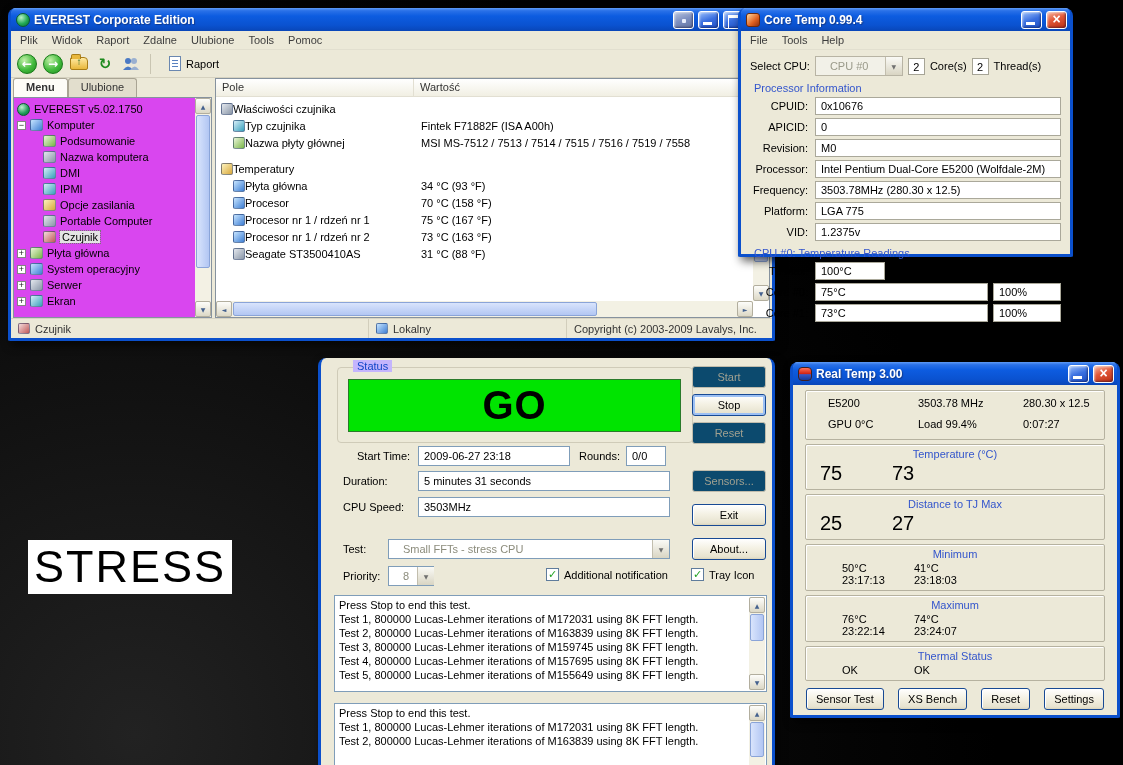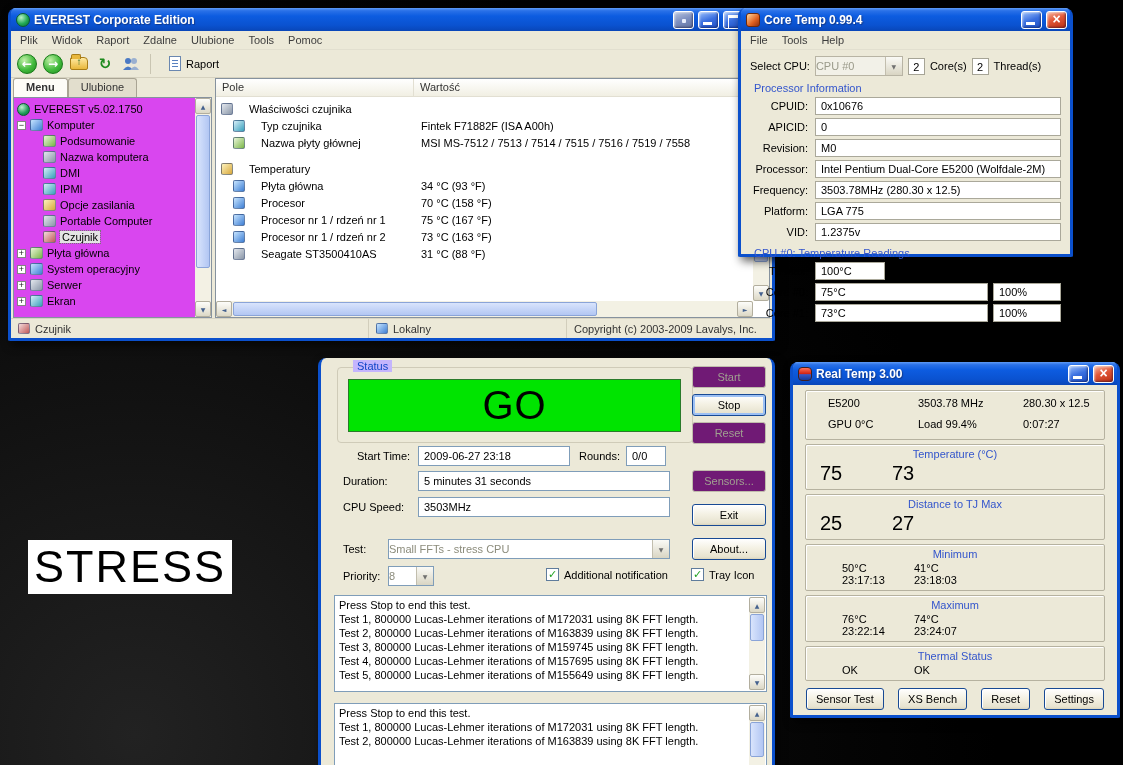--- a/index.html
+++ b/index.html
@@ -23,21 +23,21 @@
   .tbtn.dim{background:linear-gradient(160deg,#b7c3de 0%,#7d8fc0 50%,#64749f 100%)}
   .g-min::after{content:"";position:absolute;left:4px;bottom:3px;width:9px;height:3px;background:#fff}
   .g-max::after{content:"";position:absolute;left:4px;top:3px;width:11px;height:10px;border:1px solid #fff;border-top-width:3px}
   .g-close::after{content:"×";position:absolute;inset:-1px 0 0 0;display:flex;align-items:center;justify-content:center;color:#fff;font-size:14px;font-weight:bold}
   .g-dot::after{content:"";position:absolute;left:8px;top:7px;width:4px;height:4px;background:#e8eefc;border-radius:1px}
 
   .menubar{flex:none;display:flex;align-items:center;padding:1px 2px;height:19px;color:#3d3d3d;border-bottom:1px solid #e2dfcf}
   .menu-item{padding:2px 7px}
   .xpbtn{height:22px;border:1px solid #184a94;border-radius:3px;display:flex;align-items:center;justify-content:center;
     background:linear-gradient(180deg,#fff 0%,#f4f1e4 45%,#e7e3cf 90%,#d9d4bc 100%);box-shadow:inset 1px 1px 0 #fff;font-size:11px;color:#000}
-  .xpbtn.disabled{color:#a0a090;border-color:#c0bcac;background:#701a75;box-shadow:none}
+  .xpbtn.disabled{color:#a0a090;border-color:#c0bcac;background:#0c4a6e;box-shadow:none}
   .xpbtn.default{box-shadow:inset 0 0 0 2px #9cc0f4}
 
   
   .vscroll,.hscroll{position:absolute;display:flex;background:#f3f1e4}
   .vscroll{flex-direction:column;width:16px}
   .hscroll{flex-direction:row;height:16px}
   .sbtn{flex:none;width:16px;height:16px;border:1px solid #b2ae9e;border-radius:2px;display:flex;align-items:center;justify-content:center;
     background:linear-gradient(180deg,#fdfdfa,#dcd8c6);font-size:6px;color:#44618e;font-family:"DejaVu Sans",sans-serif}
   .up::after{content:"▲"}.down::after{content:"▼"}.sleft::after{content:"◄"}.sright::after{content:"►"}
   .strack{flex:1;position:relative}
@@ -81,57 +81,57 @@
   .tic-e{background:linear-gradient(135deg,#d6eef8,#38a0bc)}
   .tic-f{background:linear-gradient(135deg,#f4dcdc,#c05858)}
   .titem.selected .tlabel{background:#e4e4e4;outline:1px dotted #787878;padding:0 2px}
   .ev-right{flex:1;position:relative;background:#fff;border:1px solid #86929e;overflow:hidden}
   .thead{display:flex;height:18px;background:linear-gradient(#fff,#f1efe3);border-bottom:1px solid #e2dfd2;color:#333}
   .th{padding:2px 6px;border-right:1px solid #e2dfd2}
   .th-field{flex:none;width:198px}
   .th-value{flex:1}
   .tbody{position:absolute;left:0;right:16px;top:18px;bottom:16px;overflow:hidden;padding-top:3px}
   .trow{display:flex;align-items:center;height:17px}
-  .cfield{flex:none;width:198px;display:flex;align-items:flex-end;gap:16px;padding-left:5px;white-space:nowrap;overflow:hidden}
+  .cfield{flex:none;width:198px;display:flex;align-items:flex-end;gap:0;padding-left:5px;white-space:nowrap;overflow:hidden}
   .trow.sub .cfield{padding-left:17px}
   .cvalue{flex:1;padding-left:7px;white-space:nowrap;overflow:hidden}
   .tspacer{height:9px}
   .statusbar{flex:none;display:flex;align-items:center;height:20px;border-top:1px solid #d8d4c4;color:#333}
   .sbsec{display:flex;align-items:center;gap:5px;height:100%;padding:0 7px;border-right:1px solid #d2cebc}
   .sbsec.s1{width:358px}
   .sbsec.s2{width:198px}
   .sbsec.s3{flex:1;border-right:0}
   .sbicon{width:12px;height:11px;border-radius:2px;border:1px solid rgba(50,70,110,.5)}
 
   
   .coretemp{left:738px;top:8px;width:335px;height:249px}
   .ct-body{flex:1;padding:3px 9px}
   .ct-cpurow{display:flex;align-items:center;gap:5px;margin:3px 0 5px}
   .ct-cpulabel{flex:none}
   .combo{display:flex;height:20px;border:1px solid #7f9db9;background:#fff}
   .combo.disabled{border-color:#b8b4a4;background:#f2f1e8;color:#9a9a8a}
-  .combo .cval{flex:1;padding:3px 0;white-space:nowrap;overflow:hidden}
+  .combo .cval{flex:1;padding:3px 14px;white-space:nowrap;overflow:hidden}
   .combo .cbtn{flex:none;width:17px;border-left:1px solid #c2beae;background:linear-gradient(180deg,#fafaf6,#d9d5c3);display:flex;align-items:center;justify-content:center;font-size:6px;color:#707070;font-family:"DejaVu Sans",sans-serif}
   .combo .cbtn::after{content:"▼"}
   .ct-combo{width:88px}
   .ct-mini{width:17px;height:17px;background:#fff;border:1px solid #a6a496;text-align:center;line-height:16px}
   .sectitle{color:#3355cc;margin:6px 0 3px 4px}
   .ct-row{display:flex;align-items:center;margin:3px 0}
   .ct-label{flex:none;width:58px;text-align:right;margin-right:7px}
   .ct-box{flex:1;height:18px;background:#fff;border:1px solid #aaa89a;padding:2px 5px;white-space:nowrap;overflow:hidden}
   .ct-box.w70{flex:none;width:70px}
   .ct-load{flex:none;width:68px;margin-left:5px}
 
   
   .orthos{left:318px;top:358px;width:457px;height:430px}
   .or-body{flex:1;position:relative}
   .group{position:absolute;border:1px solid #cfcbb8;border-radius:4px}
   .group-label{position:absolute;top:-8px;left:15px;background:#c4b5fd;padding:0 4px;color:#1045c8}
   .go-banner{position:absolute;left:10px;top:11px;right:11px;bottom:10px;background:#00e400;border:1px solid #2a7a2a;
-    display:flex;align-items:center;justify-content:center;font-size:40px;font-weight:normal;letter-spacing:1px;color:#000}
+    display:flex;align-items:center;justify-content:center;font-size:40px;font-weight:bold;letter-spacing:1px;color:#000}
   .or-btn{position:absolute;left:371px;width:74px}
   .or-label{position:absolute;white-space:nowrap}
   .txt{position:absolute;height:20px;background:#fff;border:1px solid #7f9db9;padding:3px 5px;white-space:nowrap;overflow:hidden}
   .or-combo{position:absolute}
   .or-combo .cval{color:#8c8c7c}
   .cbwrap{position:absolute;display:flex;align-items:flex-end;gap:5px;white-space:nowrap}
   .cb{flex:none;width:13px;height:13px;background:#fff;border:1px solid #5f7c9c;display:flex;align-items:center;justify-content:center}
   .cb::after{content:"✓";color:#21a121;font-weight:bold;font-size:11px;line-height:1;font-family:"DejaVu Sans",sans-serif}
   .logwrap{position:absolute;background:#fff;border:1px solid #7f9db9}
   .logtext{position:absolute;inset:2px 18px 2px 4px;white-space:pre-line;line-height:14px;overflow:hidden}

